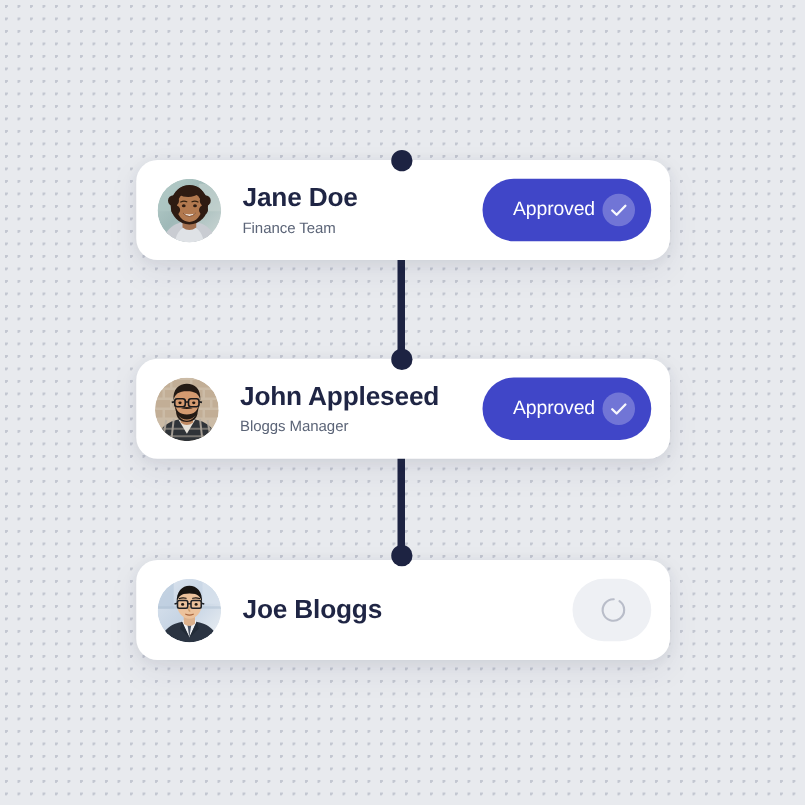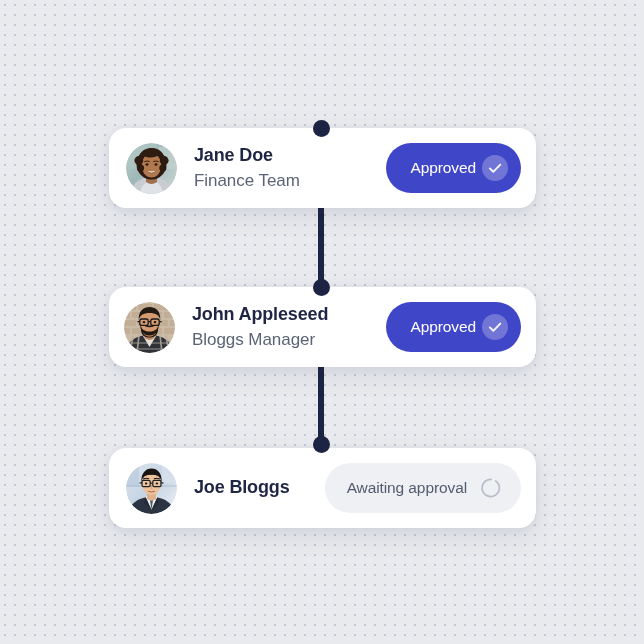--- a/index.html
+++ b/index.html
@@ -98,29 +98,29 @@
   
   .person-block {
     margin-left: 17px;
     display: flex;
     flex-direction: column;
     justify-content: center;
     flex: 1 1 auto;
     min-width: 0;
   }
   .person-name {
-    font-size: 18px;
+    font-size: 21px;
     font-weight: 700;
     color: #1f2544;
     letter-spacing: -0.15px;
     line-height: 1.32;
     white-space: nowrap;
   }
   .person-role {
-    font-size: 17px;
+    font-size: 12px;
     font-weight: 400;
     color: #5b6477;
     letter-spacing: -0.05px;
     line-height: 1.38;
     margin-top: 1px;
     white-space: nowrap;
   }
 
   
   .status-pill {
@@ -388,21 +388,20 @@
           <path d="M22.6 28.4 q3 1.4 6 0" stroke="#a8663f" stroke-width="1" fill="none" stroke-linecap="round"></path>
         </g>
       </svg>
     </div>
 
     <div class="person-block">
       <div class="person-name">Joe Bloggs</div>
     </div>
 
     <div class="status-pill awaiting">
-      <span class="status-label">Awaiting approval</span>
       <span class="spinner-icon">
         <svg width="22" height="22" viewBox="0 0 22 22" xmlns="http://www.w3.org/2000/svg" aria-hidden="true">
           <path d="M15.6 3.9 A8.6 8.6 0 1 1 11 2.4" stroke="#b9bdc9" stroke-width="1.7" fill="none" stroke-linecap="round"></path>
         </svg>
       </span>
     </div>
   </div>
 
 </div>
 

